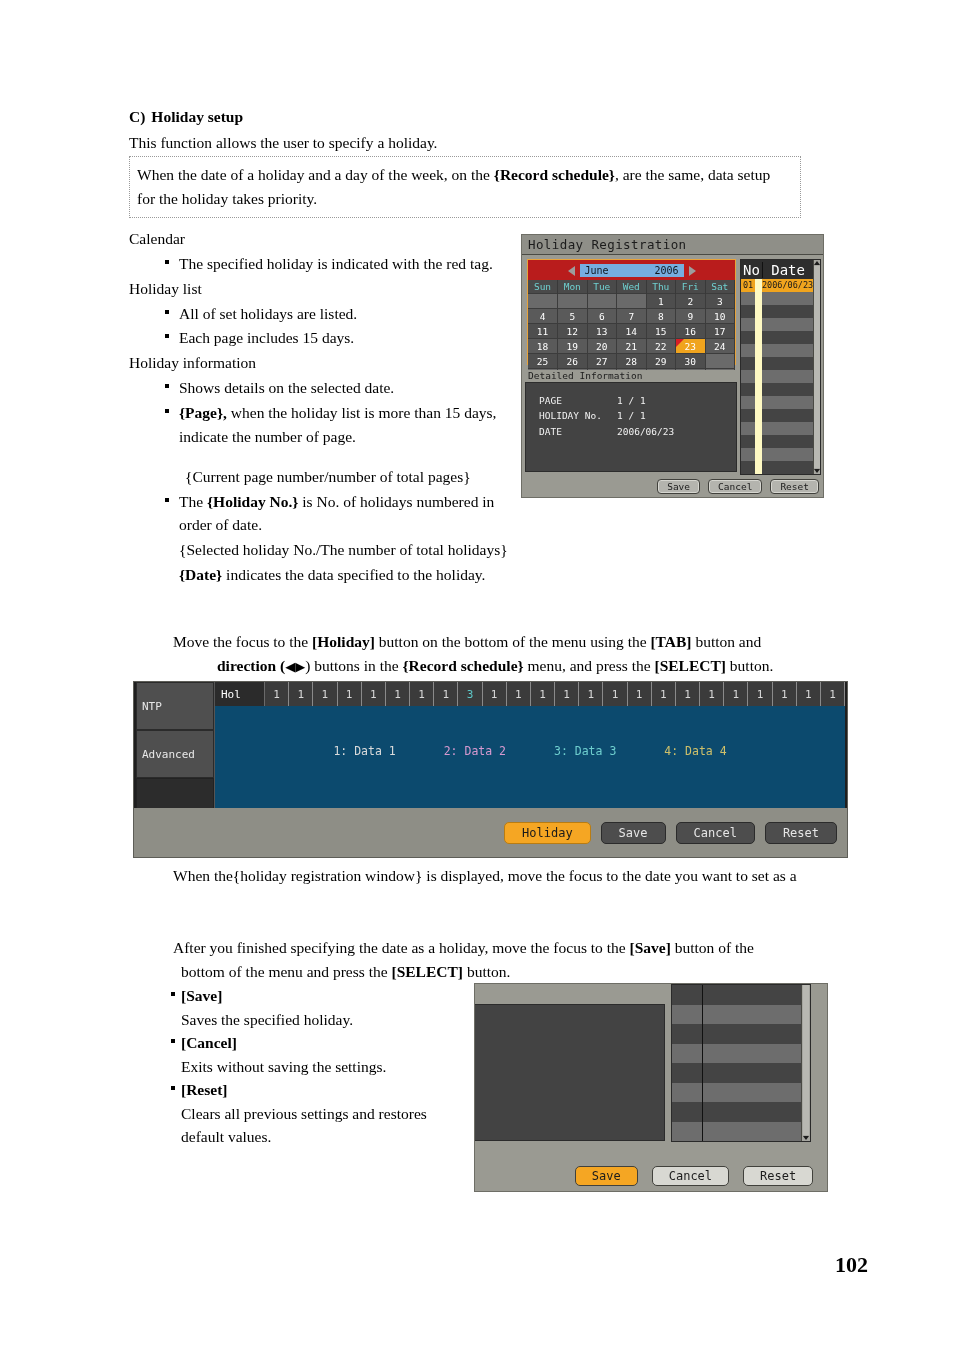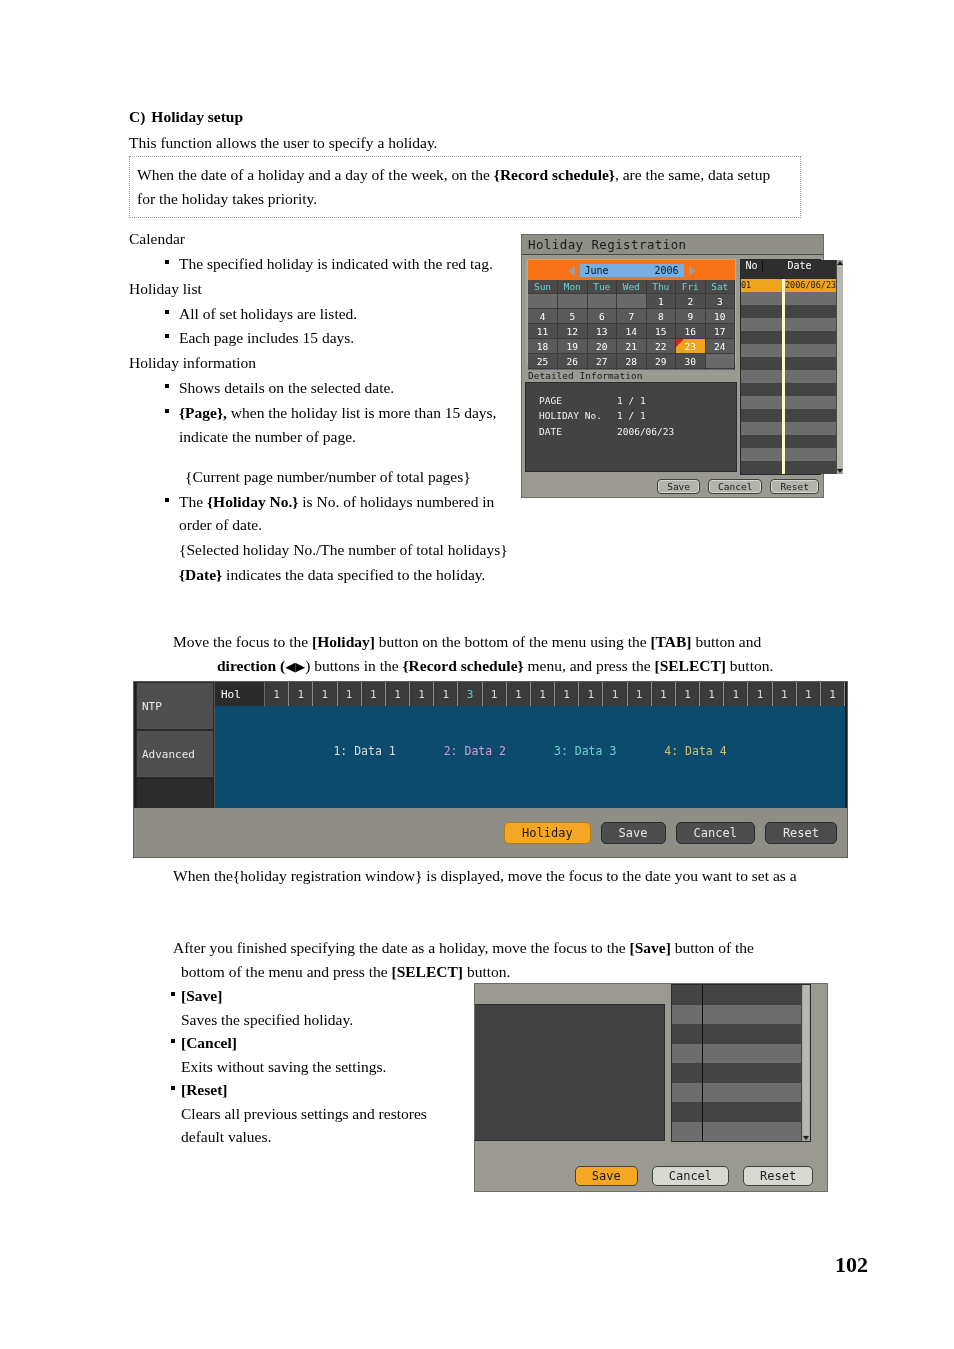--- a/index.html
+++ b/index.html
@@ -59,21 +59,21 @@
   #holiday-dialog .titlebar{
     height:19px;background:#8f8f88;color:#1c1c1c;
     font-family:"DejaVu Sans Mono",monospace;font-size:12.5px;
     padding-left:6px;line-height:19px;letter-spacing:.4px;
     border-bottom:1px solid #4a4a44;
   }
   #holiday-dialog .body{position:relative;height:243px;}
 
   .cal-panel{
     position:absolute;left:5px;top:4px;width:209px;height:106px;
-    background:#f97316;border:1px solid #e8a33a;box-sizing:border-box;
+    background:#b91c1c;border:1px solid #e8a33a;box-sizing:border-box;
   }
   .cal-nav{height:17px;display:flex;align-items:center;justify-content:center;gap:5px;margin-top:2px;}
   .cal-nav .arrow{width:0;height:0;border-top:5px solid transparent;border-bottom:5px solid transparent;}
   .cal-nav .left{border-right:7px solid #9d9d9d;}
   .cal-nav .right{border-left:7px solid #9d9d9d;}
   .cal-monthbox{
     background:#76aee0;color:#101820;width:104px;height:13px;line-height:13px;
     font-family:"DejaVu Sans Mono",monospace;font-size:10px;
     display:flex;justify-content:space-between;padding:0 5px;box-sizing:border-box;
   }
@@ -112,27 +112,27 @@
   .detail-box .k{width:78px;}
 
   .list-panel{
     position:absolute;left:218px;top:4px;width:81px;height:216px;
     background:#3a3a3a;border:1px solid #2a2a2a;box-sizing:border-box;
     display:flex;
   }
   .list-main{flex:1;display:flex;flex-direction:column;}
   .list-head{
     display:flex;height:26px;background:#2e2e2e;color:#ffffff;
-    font-family:"DejaVu Sans Mono",monospace;font-size:10px;align-items:flex-start;
+    font-family:"DejaVu Sans Mono",monospace;font-size:14px;align-items:center;
   }
   .list-head .c1{width:21px;text-align:center;border-right:1px solid #111;}
   .list-head .c2{flex:1;text-align:center;}
   .list-rows{flex:1;}
   .lrow{display:flex;height:13px;font-family:"DejaVu Sans Mono",monospace;font-size:8.5px;color:#fff;align-items:center;}
-  .lrow .c1{width:44px;border-right:3px solid #fef9c3;height:100%;line-height:13px;box-sizing:border-box;}
+  .lrow .c1{width:21px;text-align:center;border-right:7px solid #fef9c3;height:100%;line-height:13px;box-sizing:border-box;}
   .lrow .c2{flex:1;text-align:center;height:100%;line-height:13px;}
   .lrow.a .c1,.lrow.a .c2{background:#444444;}
   .lrow.b .c1,.lrow.b .c2{background:#6d6d6d;}
   .lrow.sel .c1,.lrow.sel .c2{background:#f0a41e;color:#1a1a1a;}
   .scrollbar{
     width:8px;background:#a6a6a0;border-left:1px solid #4a4a44;
     display:flex;flex-direction:column;justify-content:space-between;align-items:center;
   }
   .scrollbar .sb-up,.scrollbar .sb-dn{width:0;height:0;margin:1px 0;}
   .scrollbar .sb-up{border-left:3px solid transparent;border-right:3px solid transparent;border-bottom:4px solid #1c1c1c;}

